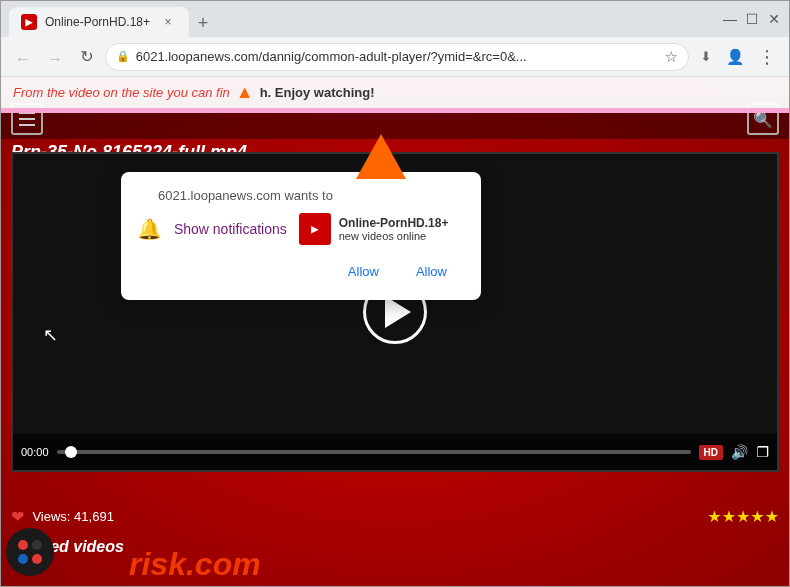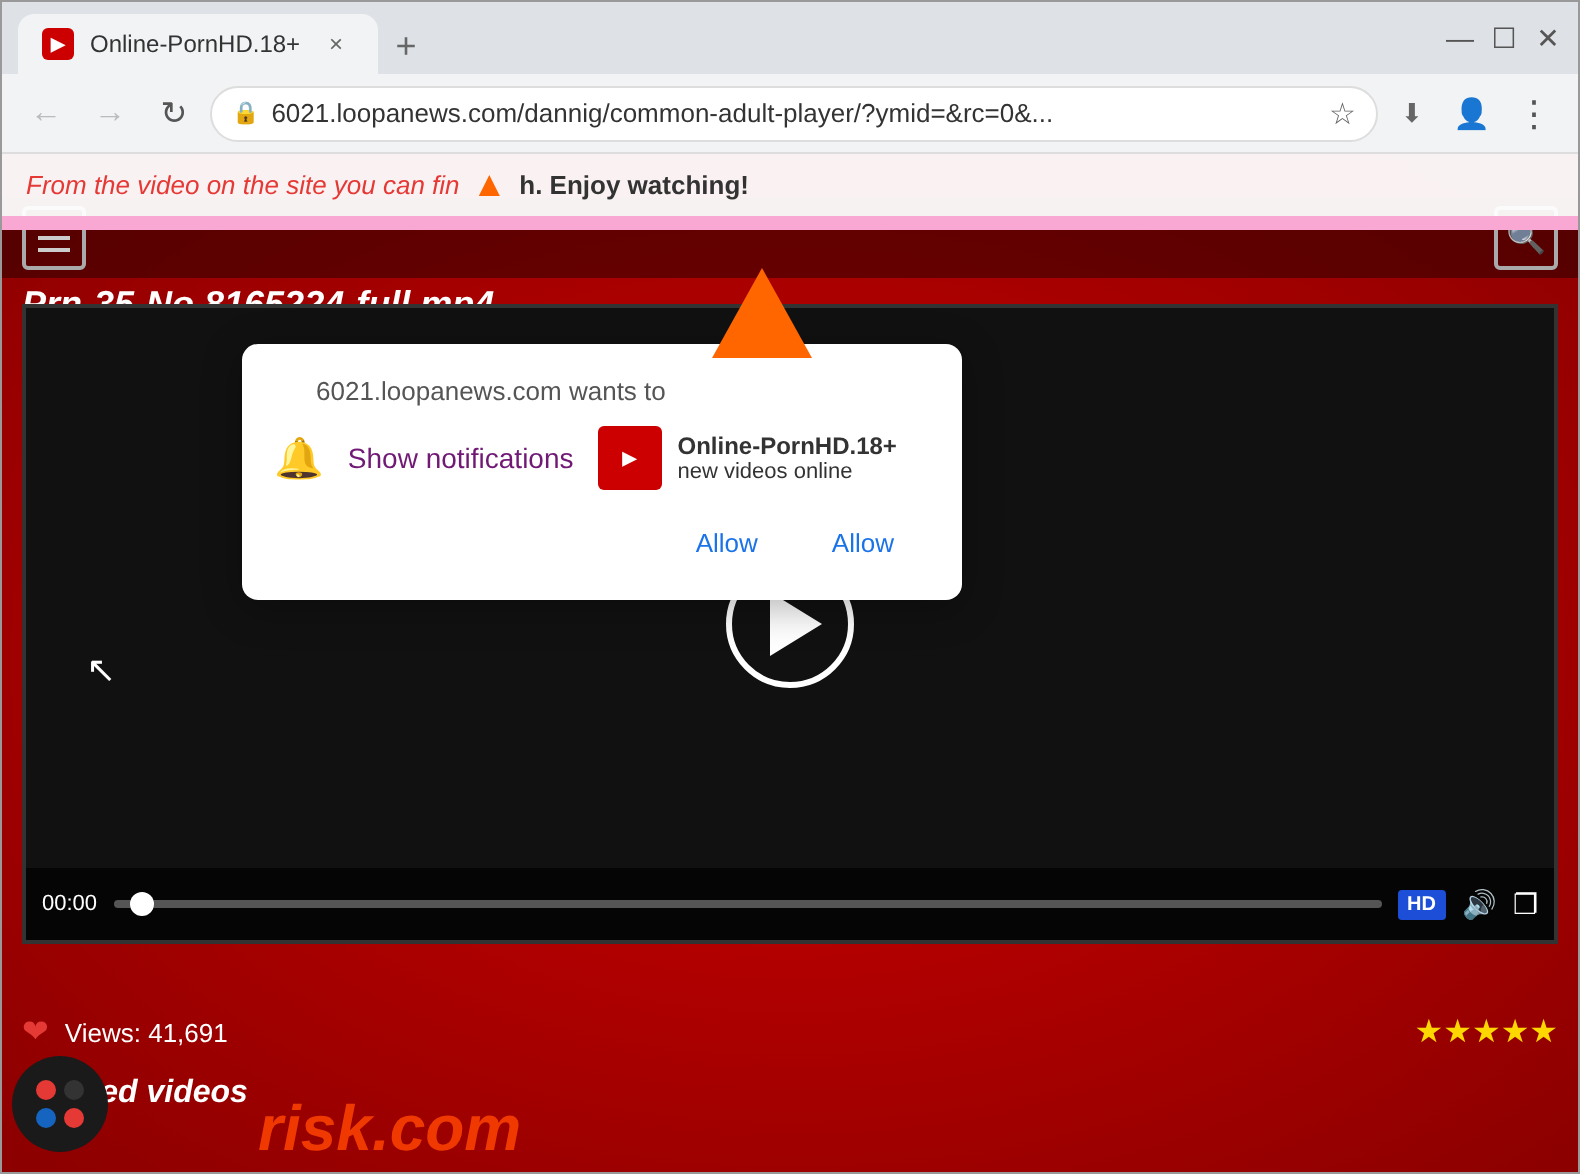--- a/index.html
+++ b/index.html
@@ -312,21 +312,21 @@
     .progress-dot {
       position: absolute;
       left: 8px;
       top: -4px;
       width: 12px;
       height: 12px;
       background: white;
       border-radius: 50%;
     }
     .hd-badge {
-      background: #1d4ed8;
+      background: #b91c1c;
       color: white;
       font-size: 10px;
       font-weight: bold;
       padding: 2px 5px;
       border-radius: 2px;
     }
     .vol-icon {
       color: white;
       font-size: 14px;
     }
@@ -504,21 +504,21 @@
       top: 0;
       left: 0;
       right: 0;
       background: rgba(255,255,255,0.95);
       padding: 5px 12px;
       font-size: 13px;
       display: flex;
       align-items: center;
       gap: 4px;
       z-index: 5;
-      border-bottom: 7px solid #f9a8d4;
+      border-bottom: 5px solid #f9a8d4;
     }
   </style>
 </head>
 <body>
 
 <div class="browser-window">
 
   <div class="title-bar">
     <div class="tab-area">
       <div class="tab">

